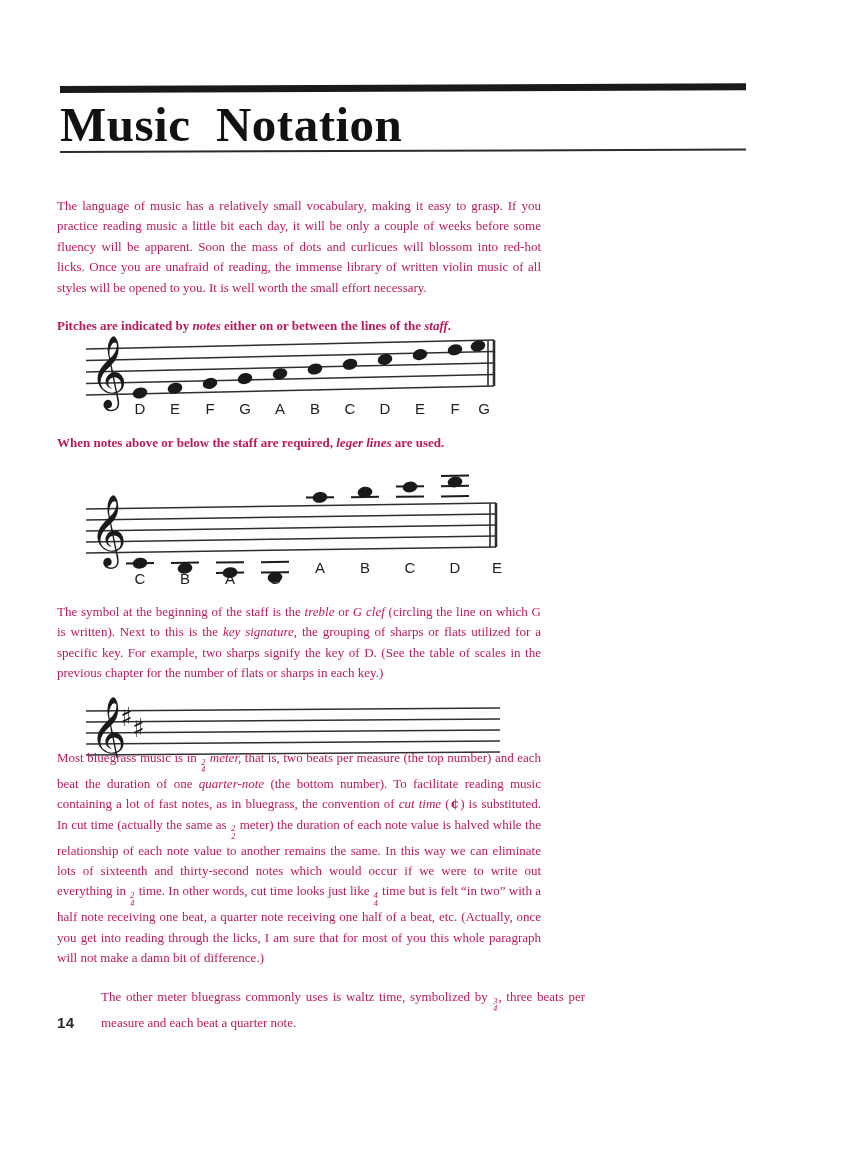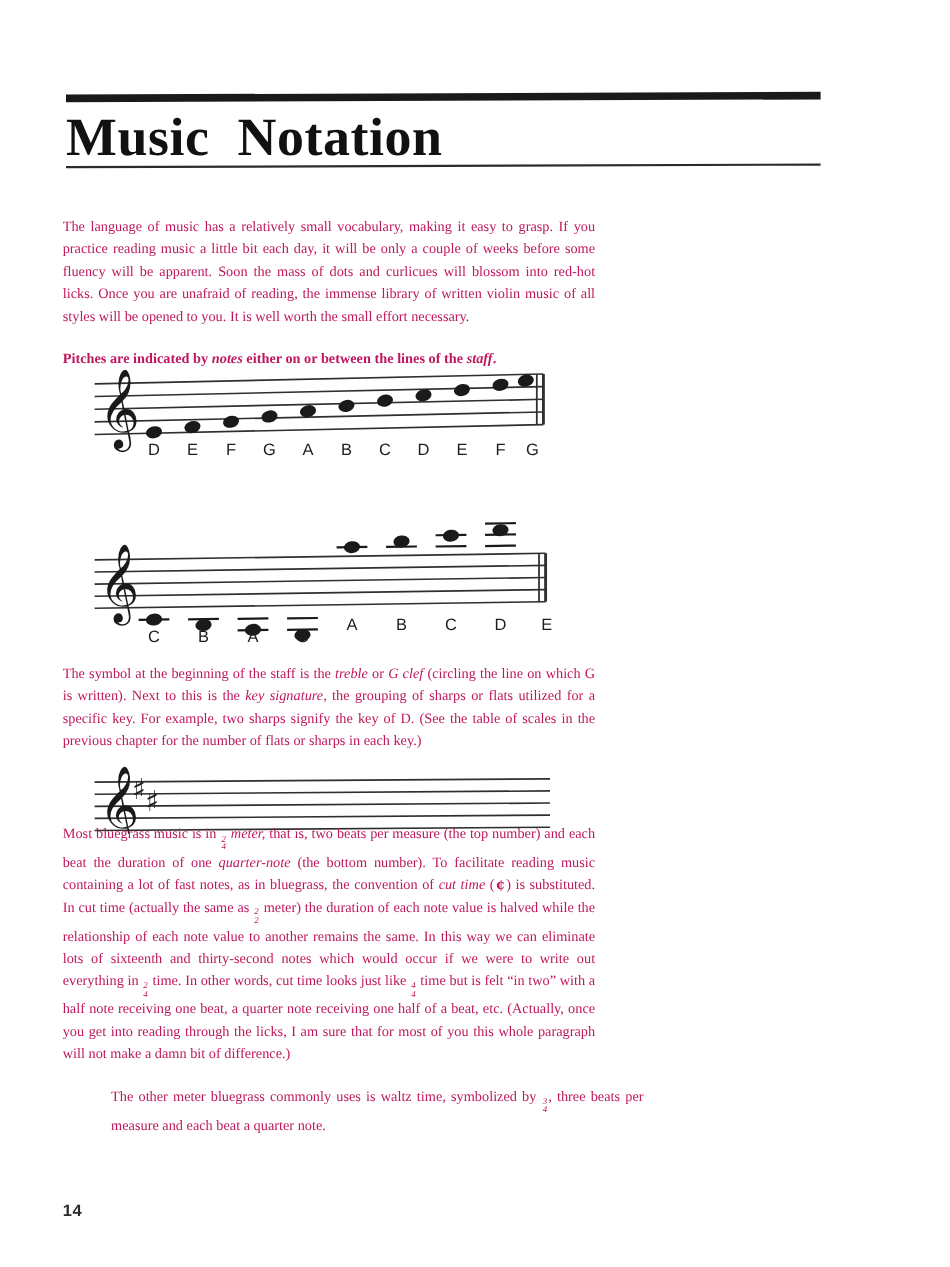--- a/index.html
+++ b/index.html
@@ -90,21 +90,21 @@
   }
 
   
   .staff-fig { position: absolute; }
   .staff-fig svg { display: block; }
 
   
   .page-num {
     position: absolute;
     left: 57px;
-    top: 1092px;
+    top: 1014px;
     font-family: "Liberation Sans", sans-serif;
     font-size: 15px;
     font-weight: bold;
     color: #2b2b2b;
     letter-spacing: 0.5px;
   }
 
   .note-letter {
     font-family: "Liberation Sans", sans-serif;
     font-size: 15px;
@@ -173,20 +173,23 @@
         <text class="note-letter" x="231" y="78">B</text>
         <text class="note-letter" x="266" y="78">C</text>
         <text class="note-letter" x="301" y="78">D</text>
         <text class="note-letter" x="336" y="78">E</text>
         <text class="note-letter" x="371" y="78">F</text>
         <text class="note-letter" x="400" y="78">G</text>
       </g>
     </svg>
   </div>
 
+  <div class="col" style="top:433px;">
+    <p class="body nojust"><span>When notes above or below the staff are required, </span><span class="it">leger lines</span><span> are used.</span></p>
+  </div>
 
   <div class="staff-fig" style="left:84px; top:474px;">
     <svg width="420" height="112" viewBox="0 0 420 112">
       <g stroke="#2f2f2f" stroke-width="1.5" fill="none">
         <line x1="2" y1="35" x2="412" y2="29"></line>
         <line x1="2" y1="46" x2="412" y2="40"></line>
         <line x1="2" y1="57" x2="412" y2="51"></line>
         <line x1="2" y1="68" x2="412" y2="62"></line>
         <line x1="2" y1="79" x2="412" y2="73"></line>
       </g>

